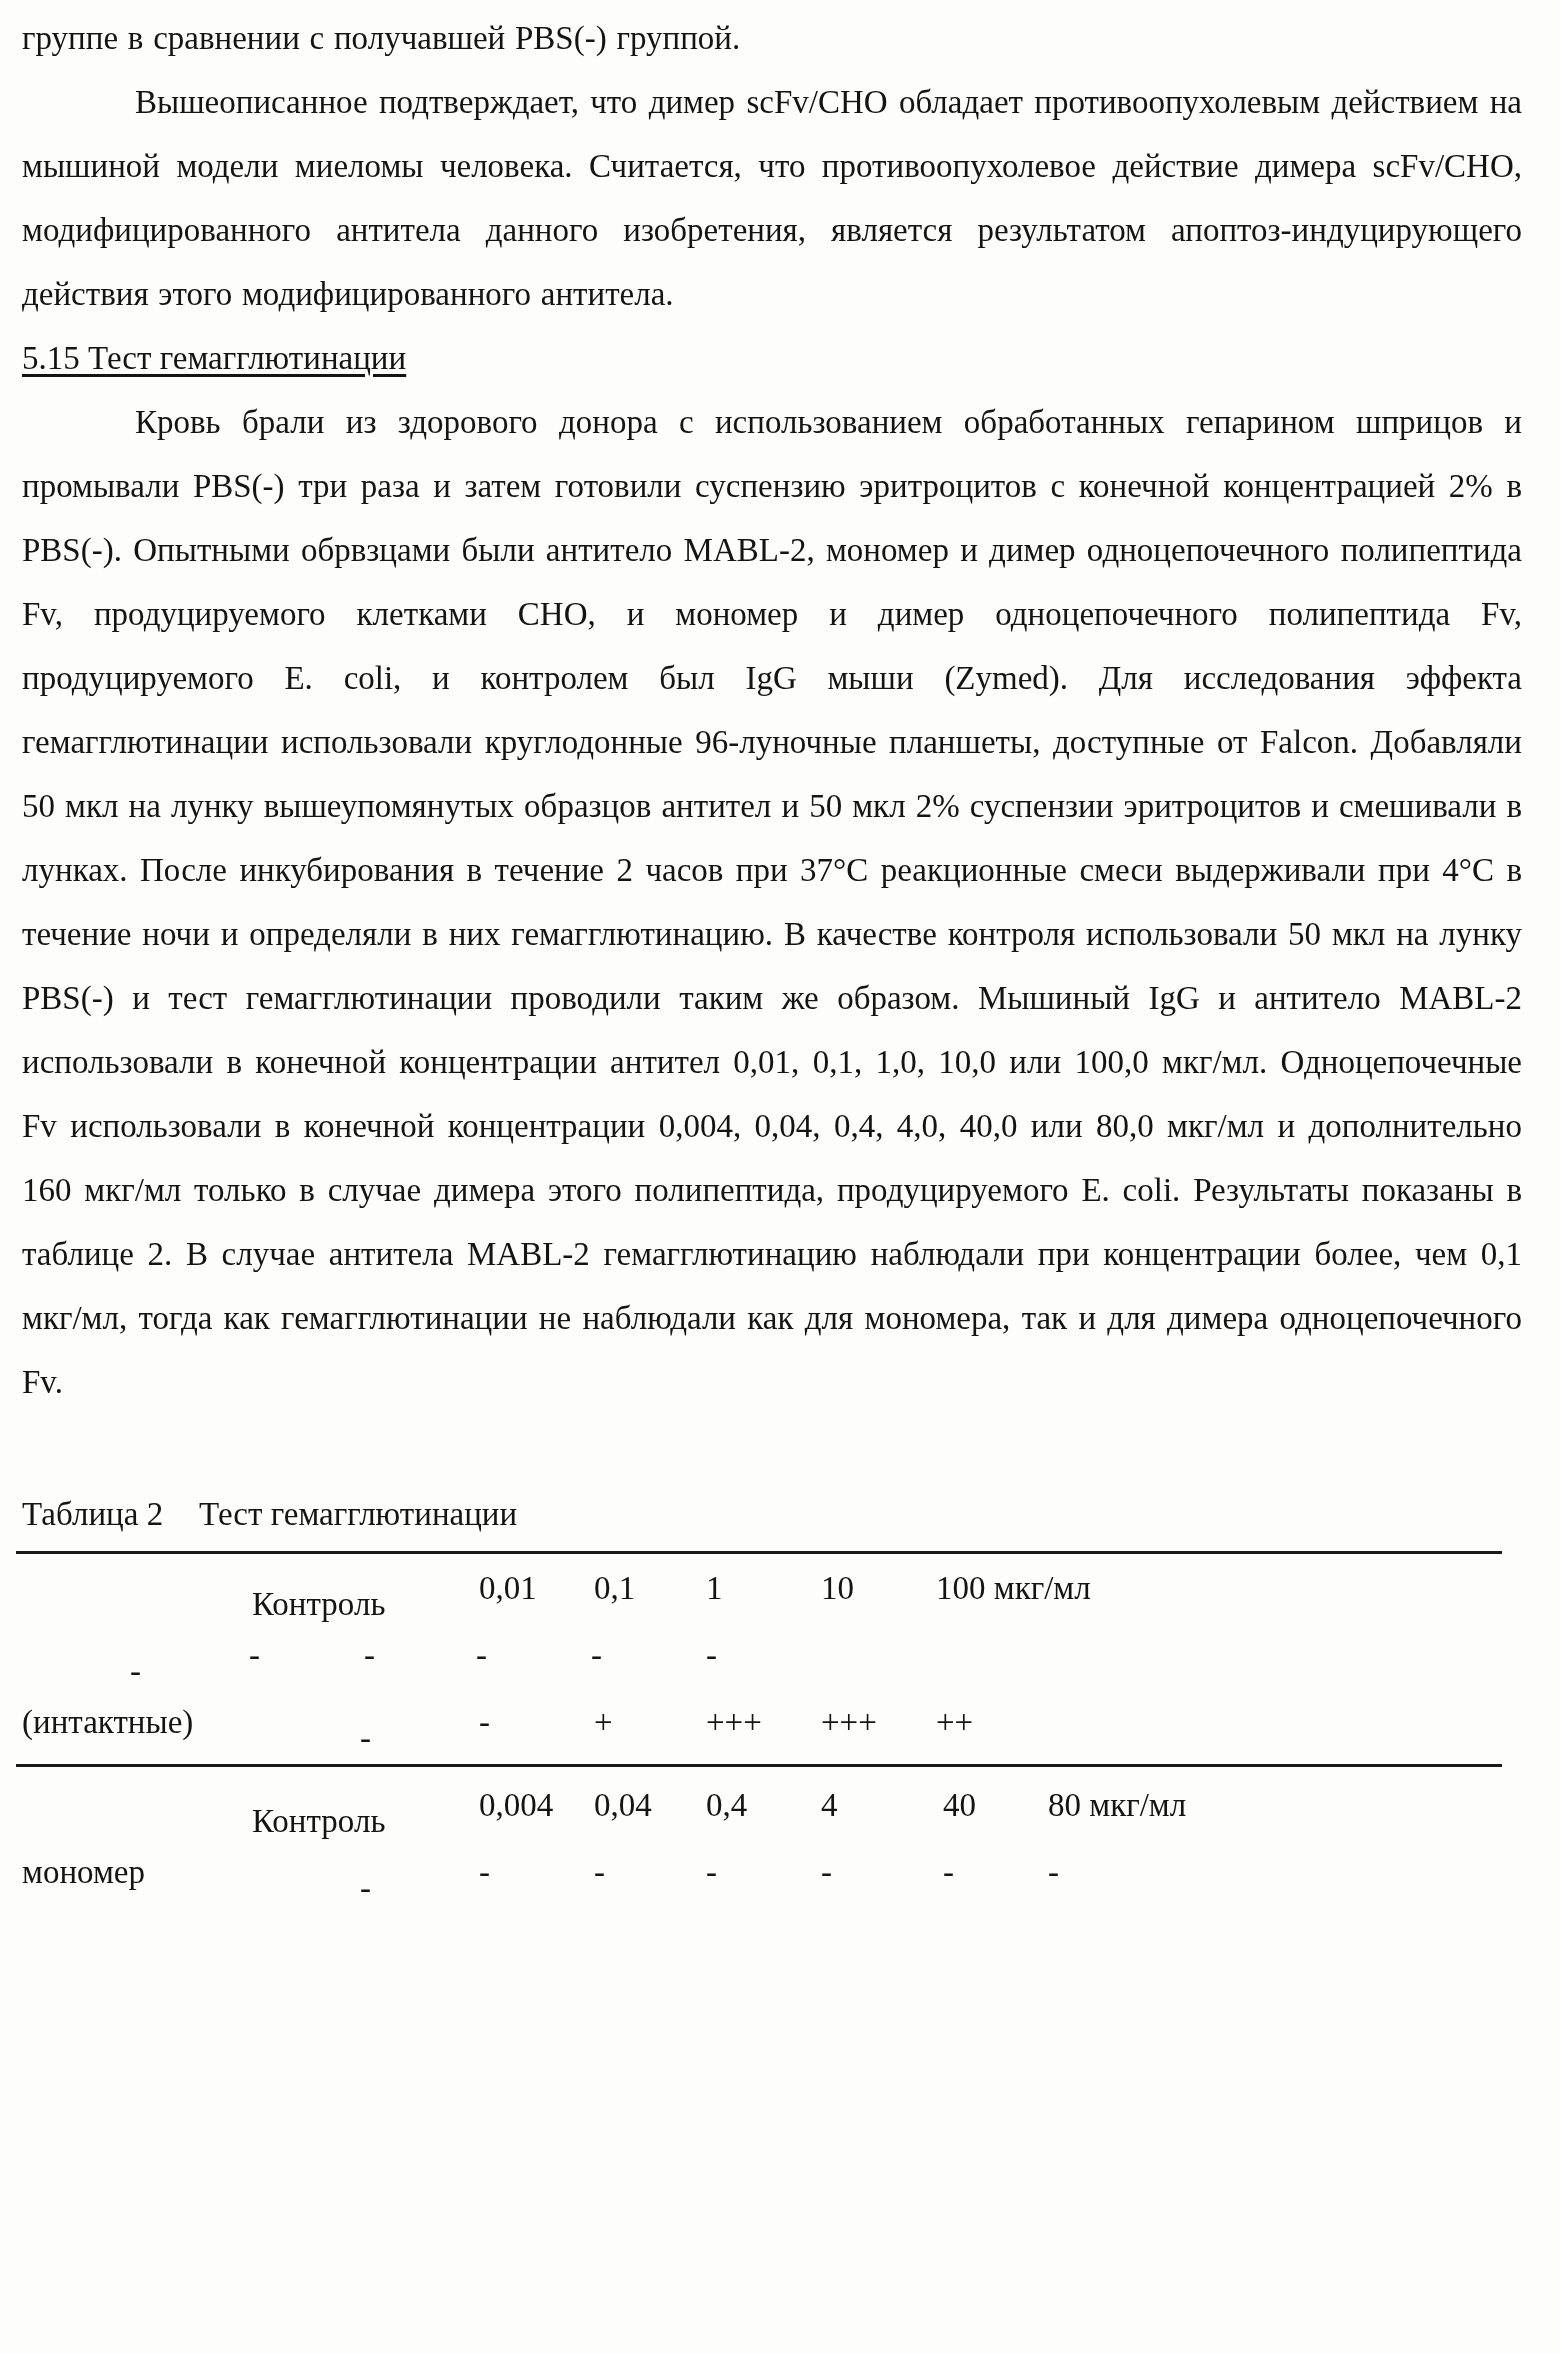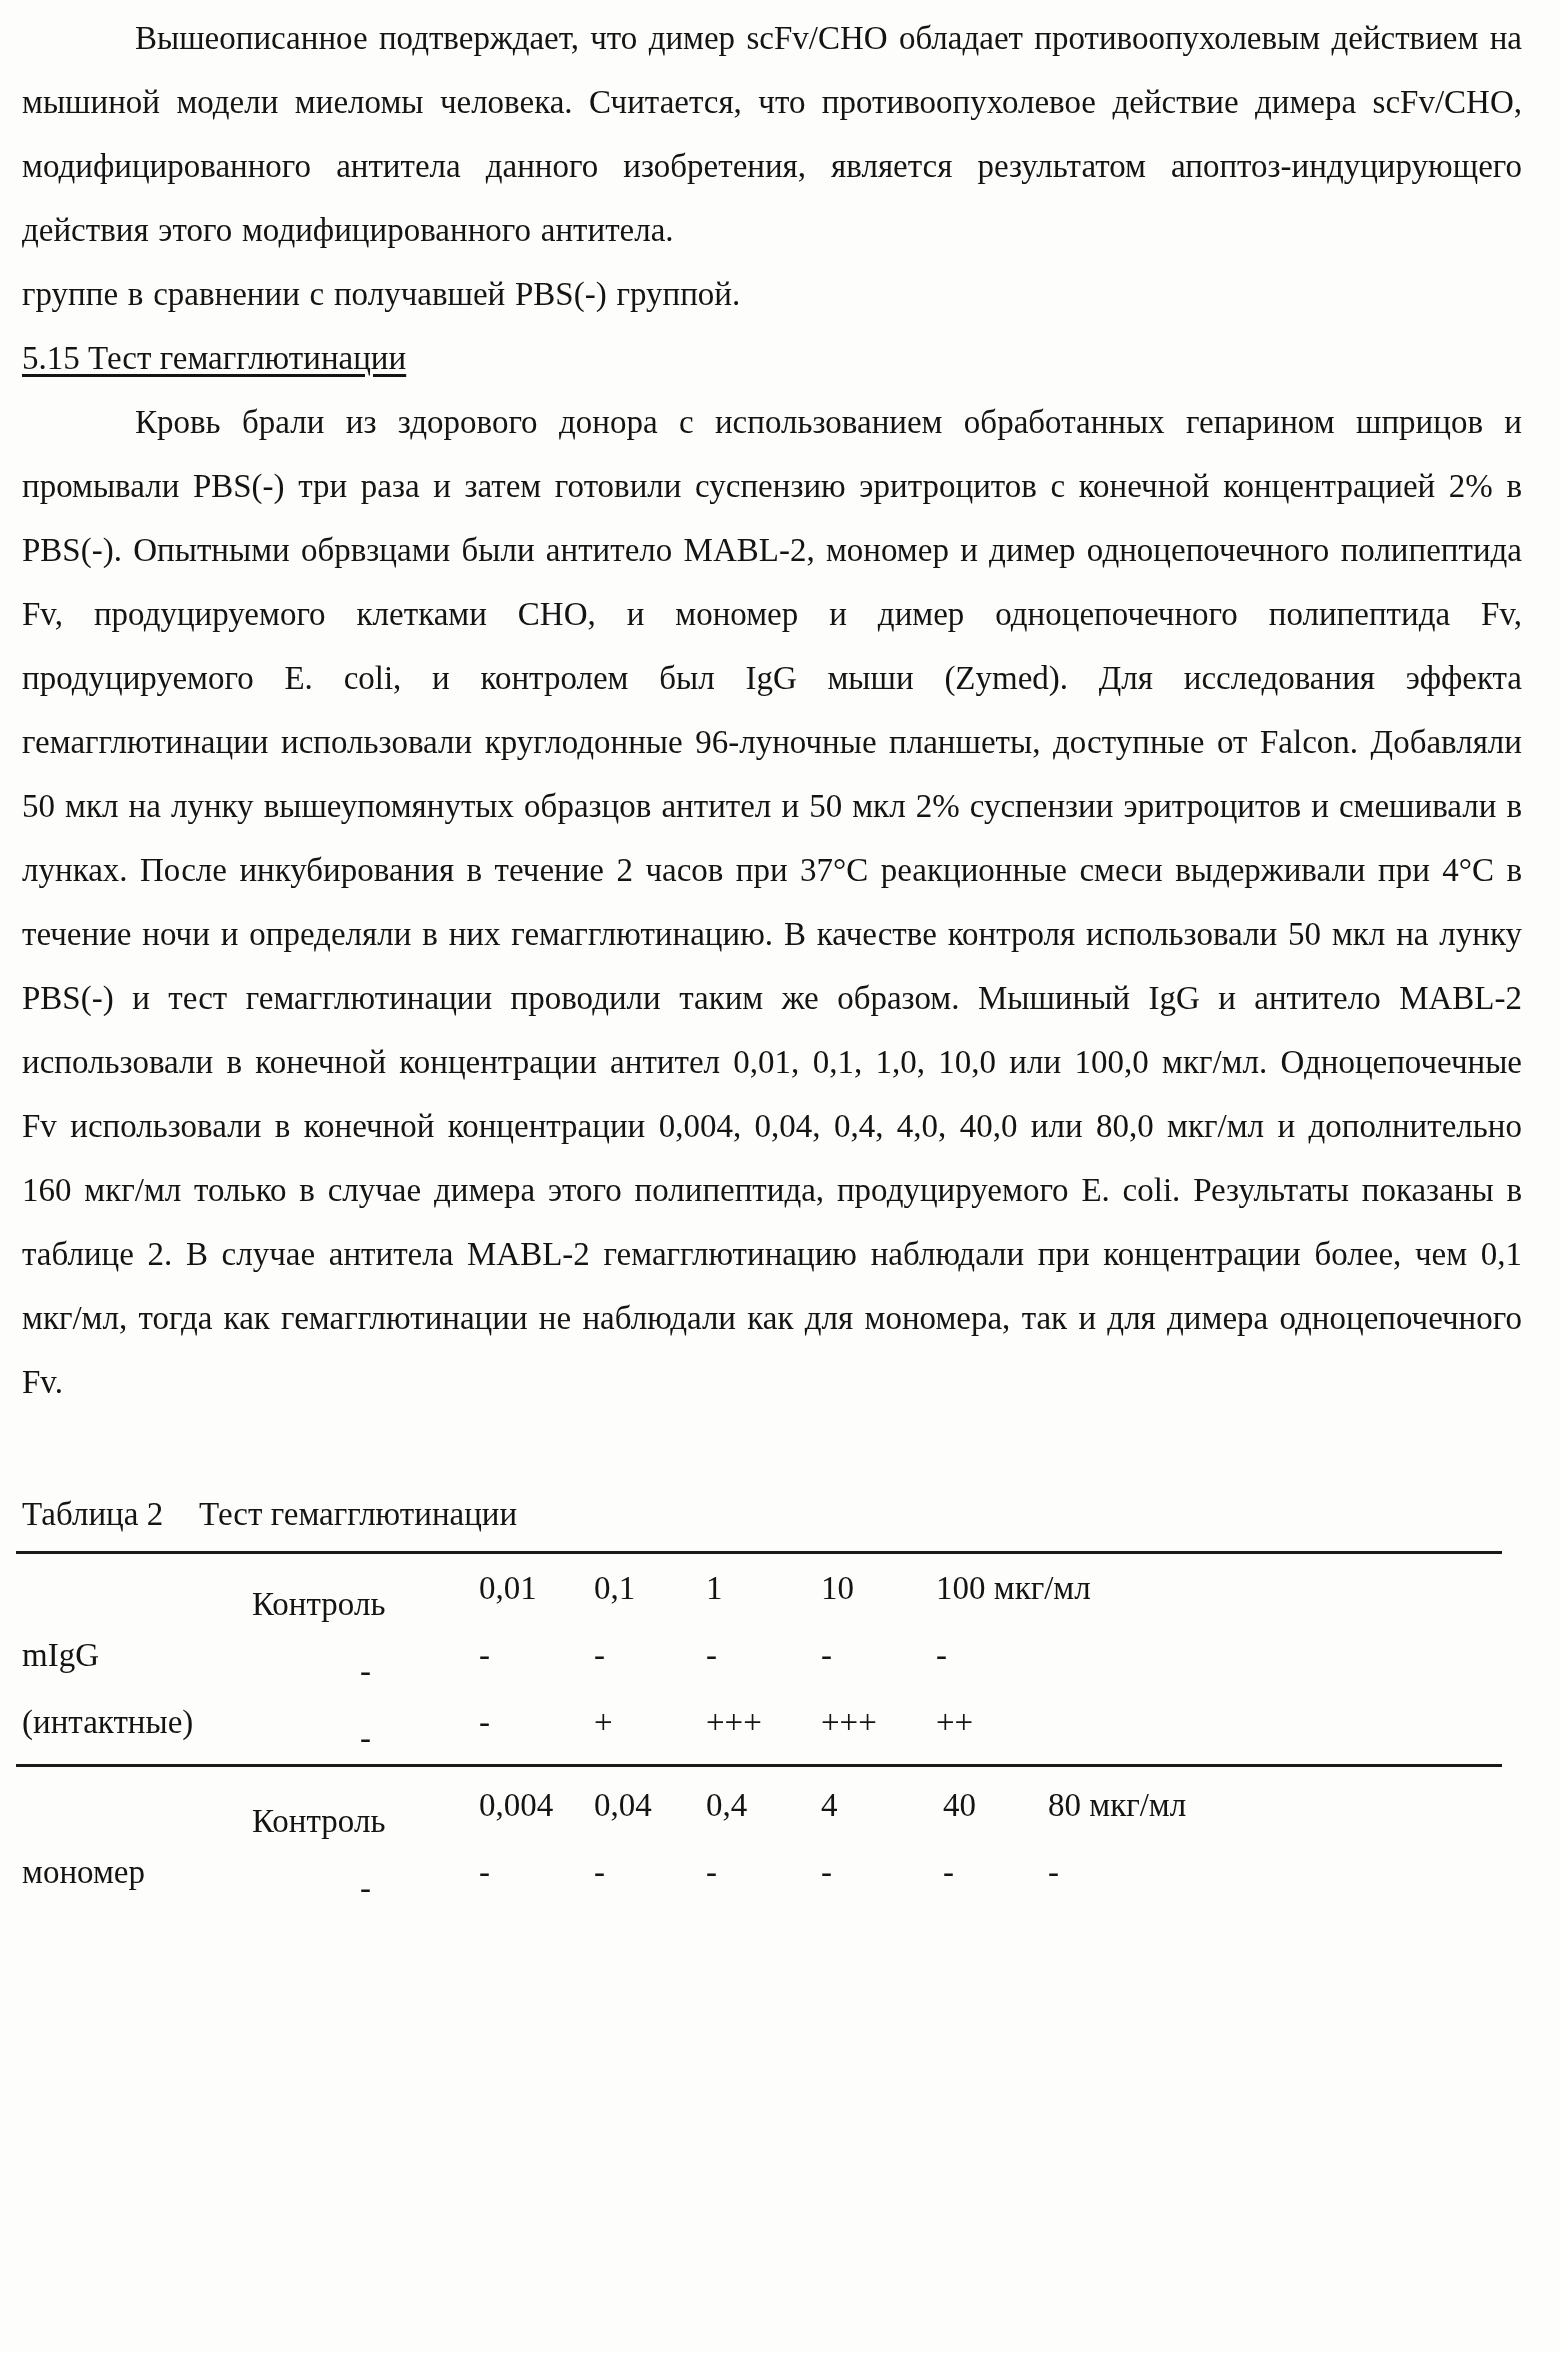--- a/index.html
+++ b/index.html
@@ -63,23 +63,23 @@
   .d3 { width: 115px; flex: 0 0 auto; }
   .d4 { width: 122px; flex: 0 0 auto; }
   .d5 { width: 105px; flex: 0 0 auto; }
   .d6 { flex: 1 1 auto; }
 </style>
 </head>
 <body>
 
 <div class="page">
 
+  <p class="par noindent">группе в сравнении с получавшей PBS(-) группой.</p>
+
   <p class="par indent">Вышеописанное подтверждает, что димер scFv/CHO обладает противоопухолевым действием на мышиной модели миеломы человека. Считается, что противоопухолевое действие димера scFv/CHO, модифицированного антитела данного изобретения, является результатом апоптоз-индуцирующего действия этого модифицированного антитела.</p>
-
-  <p class="par noindent">группе в сравнении с получавшей PBS(-) группой.</p>
 
   <p class="heading"><span class="u">5.15 Тест гемагглютинации</span></p>
 
 
   <p class="par indent">Кровь брали из здорового донора с использованием обработанных гепарином шприцов и промывали PBS(-) три раза и затем готовили суспензию эритроцитов с конечной концентрацией 2% в PBS(-). Опытными обрвзцами были антитело MABL-2, мономер и димер одноцепочечного полипептида Fv, продуцируемого клетками CHO, и мономер и димер одноцепочечного полипептида Fv, продуцируемого E. coli, и контролем был IgG мыши (Zymed). Для исследования эффекта гемагглютинации использовали круглодонные 96-луночные планшеты, доступные от Falcon. Добавляли 50 мкл на лунку вышеупомянутых образцов антител и 50 мкл 2% суспензии эритроцитов и смешивали в лунках. После инкубирования в течение 2 часов при 37°С реакционные смеси выдерживали при 4°С в течение ночи и определяли в них гемагглютинацию. В качестве контроля использовали 50 мкл на лунку PBS(-) и тест гемагглютинации проводили таким же образом. Мышиный IgG и антитело MABL-2 использовали в конечной концентрации антител 0,01, 0,1, 1,0, 10,0 или 100,0 мкг/мл. Одноцепочечные Fv использовали в конечной концентрации 0,004, 0,04, 0,4, 4,0, 40,0 или 80,0 мкг/мл и дополнительно 160 мкг/мл только в случае димера этого полипептида, продуцируемого E. coli. Результаты показаны в таблице 2. В случае антитела MABL-2 гемагглютинацию наблюдали при концентрации более, чем 0,1 мкг/мл, тогда как гемагглютинации не наблюдали как для мономера, так и для димера одноцепочечного Fv.</p>
 
   <div class="tbl">
 
     <div class="tbl-caption">
       <span class="cap-label">Таблица 2</span>
@@ -92,21 +92,20 @@
       <span class="cl"></span>
       <span class="cc">Контроль</span>
       <span class="c1">0,01</span>
       <span class="c2">0,1</span>
       <span class="c3">1</span>
       <span class="c4">10</span>
       <span class="c5">100 мкг/мл</span>
     </div>
 
     <div class="trow">
-      <span class="cl">mIgG</span>
       <span class="cc val">-</span>
       <span class="c1">-</span>
       <span class="c2">-</span>
       <span class="c3">-</span>
       <span class="c4">-</span>
       <span class="c5">-</span>
     </div>
 
 
     <div class="trow">

